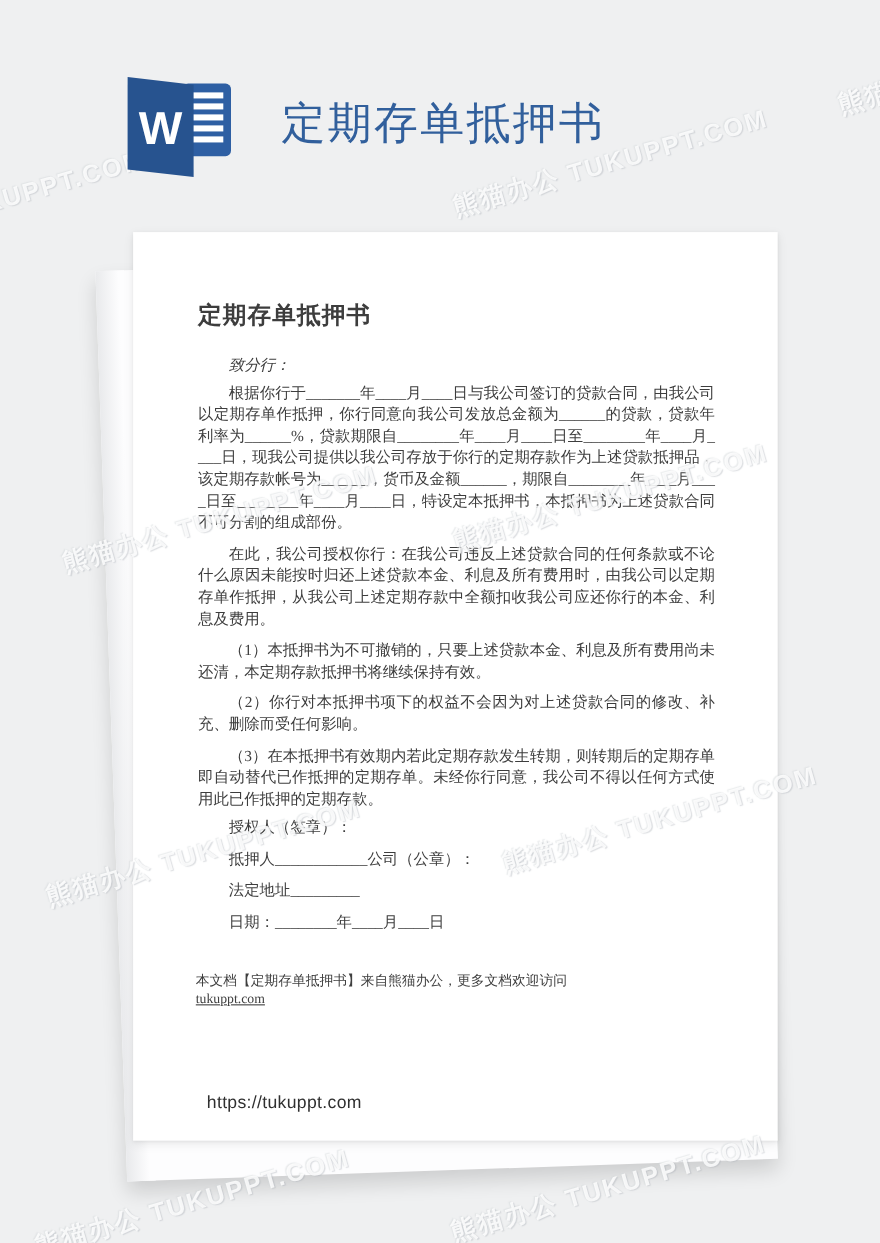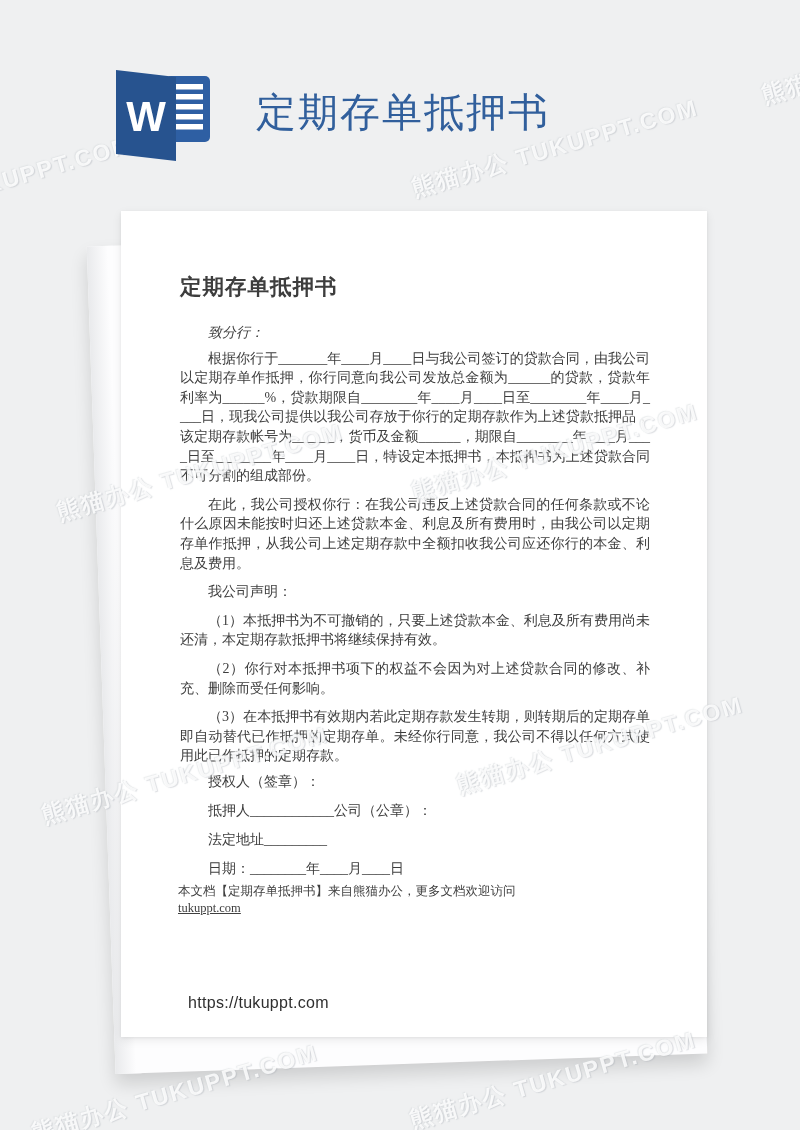--- a/index.html
+++ b/index.html
@@ -78,21 +78,20 @@
 <div class="stage">
 
   <div class="sheet-behind"></div>
 
   <div class="sheet-main">
     <div class="doc-body">
       <h1 class="doc-title">定期存单抵押书</h1>
       <p class="salutation">致分行：</p>
       <p class="para">根据你行于_______年____月____日与我公司签订的贷款合同，由我公司以定期存单作抵押，你行同意向我公司发放总金额为______的贷款，贷款年利率为______%，贷款期限自________年____月____日至________年____月____日，现我公司提供以我公司存放于你行的定期存款作为上述贷款抵押品，该定期存款帐号为______，货币及金额______，期限自________年____月____日至________年____月____日，特设定本抵押书，本抵押书为上述贷款合同不可分割的组成部份。</p>
       <p class="para">在此，我公司授权你行：在我公司违反上述贷款合同的任何条款或不论什么原因未能按时归还上述贷款本金、利息及所有费用时，由我公司以定期存单作抵押，从我公司上述定期存款中全额扣收我公司应还你行的本金、利息及费用。</p>
-      <p class="para">我公司声明：</p>
       <p class="para">（1）本抵押书为不可撤销的，只要上述贷款本金、利息及所有费用尚未还清，本定期存款抵押书将继续保持有效。</p>
       <p class="para">（2）你行对本抵押书项下的权益不会因为对上述贷款合同的修改、补充、删除而受任何影响。</p>
       <p class="para last">（3）在本抵押书有效期内若此定期存款发生转期，则转期后的定期存单即自动替代已作抵押的定期存单。未经你行同意，我公司不得以任何方式使用此已作抵押的定期存款。</p>
       <p class="sig">授权人（签章）：</p>
       <p class="sig">抵押人____________公司（公章）：</p>
       <p class="sig">法定地址_________</p>
       <p class="sig">日期：________年____月____日</p>
     </div>
 
     <div class="doc-footer">

